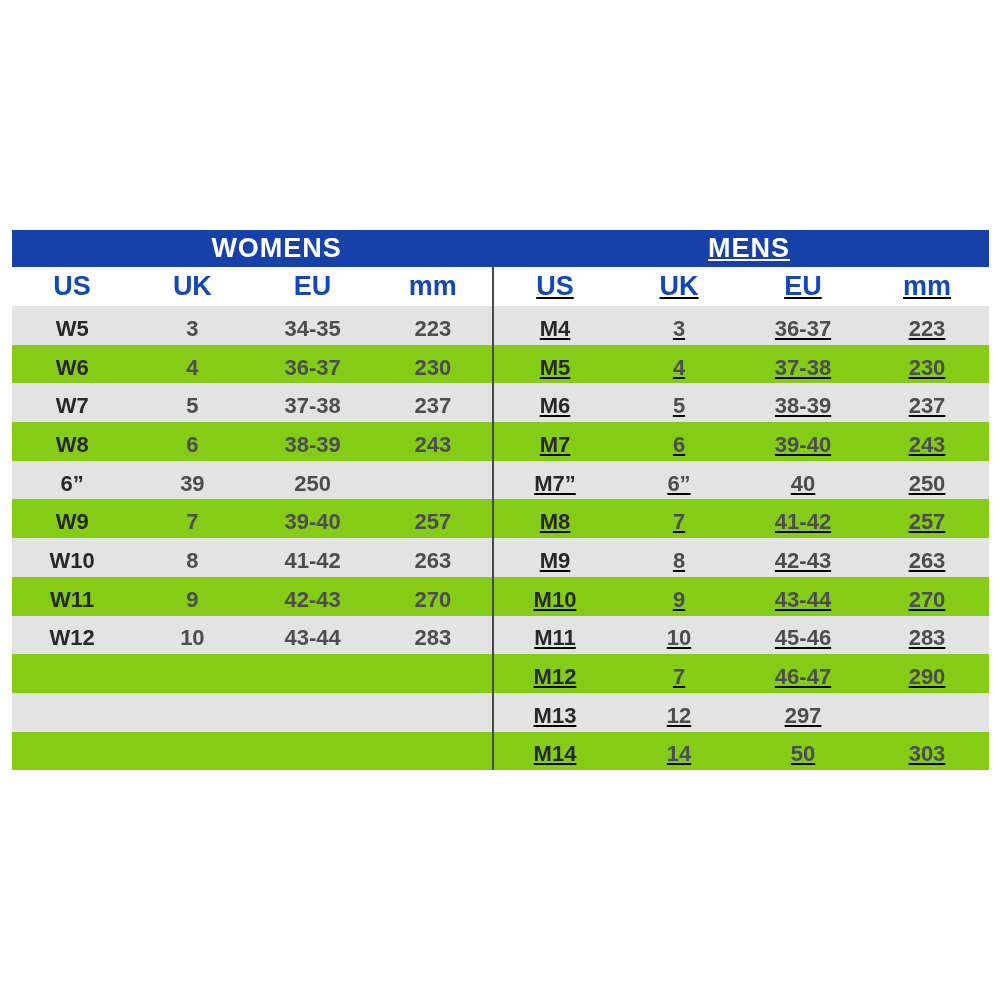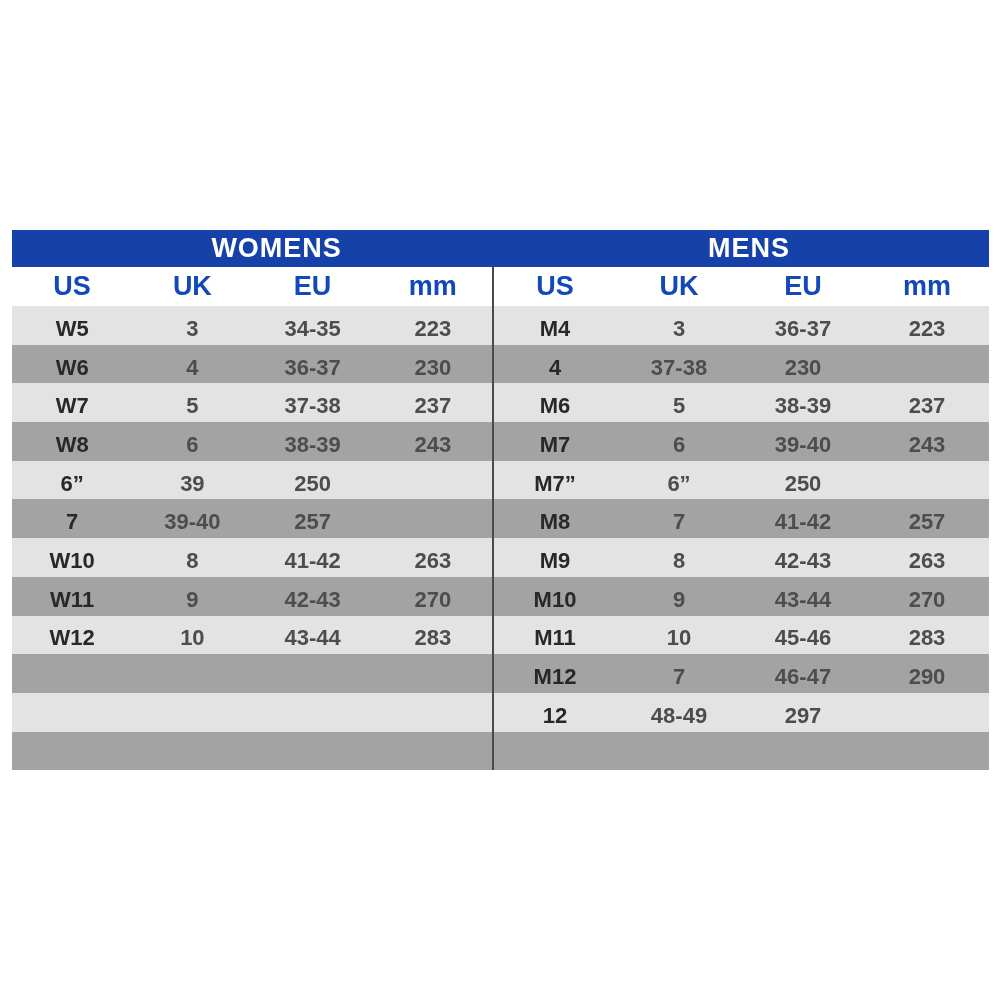--- a/index.html
+++ b/index.html
@@ -30,35 +30,35 @@
     height: 37px;
     background: var(--bar-blue);
     padding-left: 32px;
   }
   .title-half {
     display: flex; align-items: center; justify-content: center;
     color: var(--title-text);
     font-size: 27px; font-weight: 700; letter-spacing: 1px;
   }
   .half-w { width: 481px; }
-  .half-m { width: 496px; }
+  .half-m { width: 496px; text-decoration: underline; }
   .col-header-row {
     display: flex; height: 39px;
     background: #ffffff;
   }
   .col-header-half { display: flex; }
   .col-header {
     display: flex; align-items: center; justify-content: center;
     color: var(--label-blue);
     font-size: 27px; font-weight: 700;
   }
   .half-w .cell, .half-w .col-header, .col-header-half.half-w .col-header { width: 120.25px; }
   .half-m .cell, .half-m .col-header, .col-header-half.half-m .col-header { width: 124px; }
   .table-body { display: block; }
-  .row { display: flex; height: 38.7px; background: #a3a3a3; }
+  .row { display: flex; height: 38.7px; background: #84cc16; }
   .row.alt { background: var(--alt-row); }
   .row-half { display: flex; margin-top: 7px; }
   .cell {
     display: flex; align-items: center; justify-content: center;
     color: var(--cell-text);
     font-size: 22px; font-weight: 700;
   }
   .cell:first-child { color: var(--us-text); }
   .v-divider {
     position: absolute;
@@ -109,20 +109,21 @@
           </div>
         </div>
         <div class="row">
           <div class="row-half half-w">
             <div class="cell">W6</div>
             <div class="cell">4</div>
             <div class="cell">36-37</div>
             <div class="cell">230</div>
           </div>
           <div class="row-half half-m">
+            <div class="cell">M5</div>
             <div class="cell">4</div>
             <div class="cell">37-38</div>
             <div class="cell">230</div>
           </div>
         </div>
         <div class="row alt">
           <div class="row-half half-w">
             <div class="cell">W7</div>
             <div class="cell">5</div>
             <div class="cell">37-38</div>
@@ -151,25 +152,27 @@
         </div>
         <div class="row alt">
           <div class="row-half half-w">
             <div class="cell">6”</div>
             <div class="cell">39</div>
             <div class="cell">250</div>
           </div>
           <div class="row-half half-m">
             <div class="cell">M7”</div>
             <div class="cell">6”</div>
+            <div class="cell">40</div>
             <div class="cell">250</div>
           </div>
         </div>
         <div class="row">
           <div class="row-half half-w">
+            <div class="cell">W9</div>
             <div class="cell">7</div>
             <div class="cell">39-40</div>
             <div class="cell">257</div>
           </div>
           <div class="row-half half-m">
             <div class="cell">M8</div>
             <div class="cell">7</div>
             <div class="cell">41-42</div>
             <div class="cell">257</div>
           </div>
@@ -231,30 +234,36 @@
           </div>
         </div>
         <div class="row alt">
           <div class="row-half half-w">
             <div class="cell"></div>
             <div class="cell"></div>
             <div class="cell"></div>
             <div class="cell"></div>
           </div>
           <div class="row-half half-m">
+            <div class="cell">M13</div>
             <div class="cell">12</div>
-            <div class="cell">48-49</div>
             <div class="cell">297</div>
           </div>
         </div>
         <div class="row">
           <div class="row-half half-w">
             <div class="cell"></div>
             <div class="cell"></div>
             <div class="cell"></div>
             <div class="cell"></div>
+          </div>
+          <div class="row-half half-m">
+            <div class="cell">M14</div>
+            <div class="cell">14</div>
+            <div class="cell">50</div>
+            <div class="cell">303</div>
           </div>
         </div>
       </div>
 
     <div class="v-divider"></div>
   </div>
 </div>
 
 </body></html>

